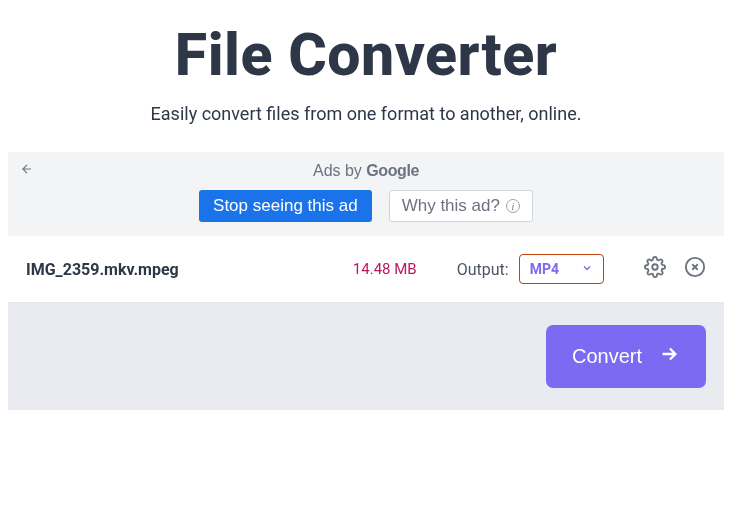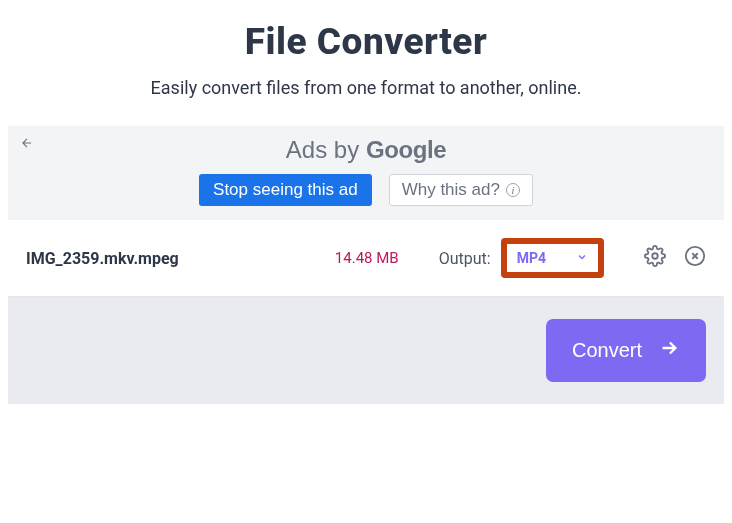--- a/index.html
+++ b/index.html
@@ -6,21 +6,21 @@
     body {
       font-family: -apple-system, BlinkMacSystemFont, "Segoe UI", Roboto, sans-serif;
       background: #fff;
       width: 732px;
       height: 523px;
       overflow: hidden;
     }
     .container { padding: 0 8px; }
     .title {
       text-align: center;
-      font-size: 37px;
+      font-size: 59px;
       font-weight: 800;
       color: #2d3748;
       margin-top: 20px;
       letter-spacing: 0.5px;
     }
     .subtitle {
       text-align: center;
       font-size: 18px;
       color: #2d3748;
       margin-top: 14px;
@@ -36,21 +36,21 @@
       position: absolute;
       top: 10px;
       left: 12px;
       color: #6b7280;
       font-size: 14px;
       cursor: pointer;
     }
     .ads-by-line {
       text-align: center;
       color: #6b7280;
-      font-size: 24px;
+      font-size: 16px;
       margin-bottom: 10px;
       font-family: Arial, sans-serif;
     }
     .google-word {
       font-weight: 600;
       color: #6b7280;
       letter-spacing: -0.4px;
     }
     .ad-buttons {
       display: flex;
@@ -137,26 +137,26 @@
       font-size: 15px;
       color: #be185d;
       margin-right: 40px;
     }
     .output-label {
       font-size: 16px;
       color: #4b5563;
       margin-right: 10px;
     }
     .output-select {
-      border: 6px solid #c2410c;
+      border: 1px solid #c2410c;
       border-radius: 4px;
       padding: 6px 10px;
       display: flex;
       align-items: center;
-      gap: 30px;
+      gap: 22px;
       cursor: pointer;
       color: #7c6af2;
       font-weight: 700;
       font-size: 14px;
       margin-right: 40px;
       text-align: center;
     }
     .gear-btn {
       cursor: pointer;
       color: #6b7280;

